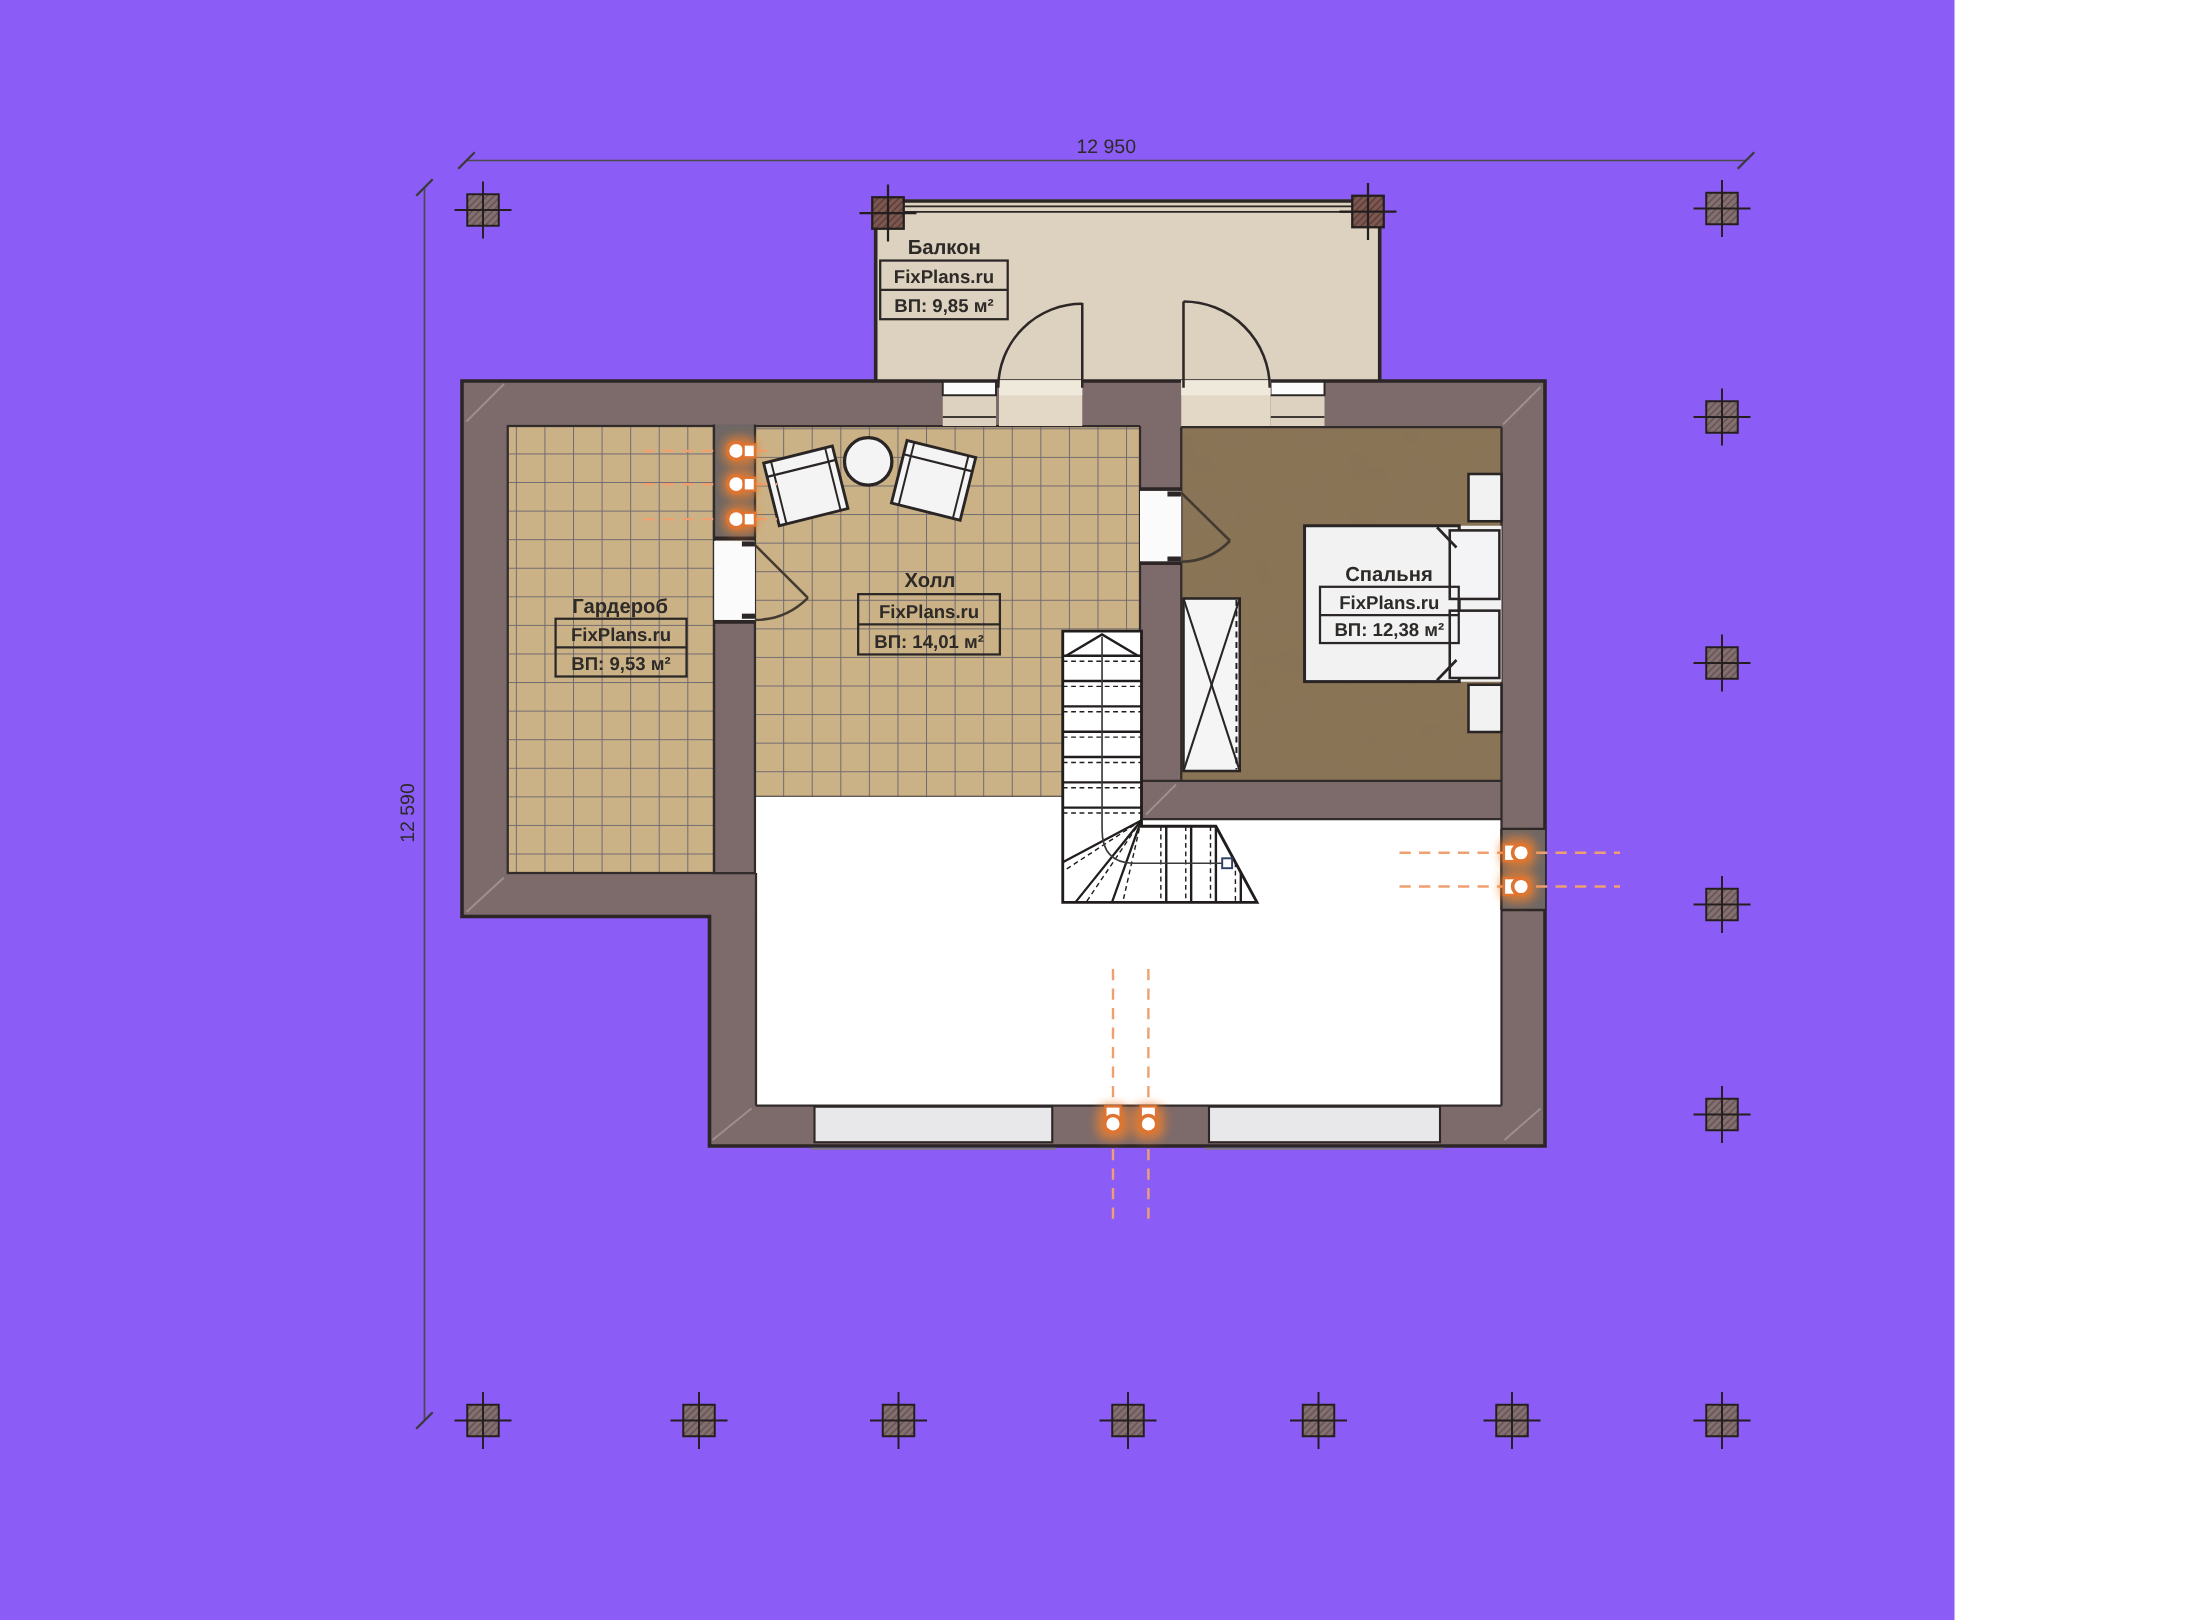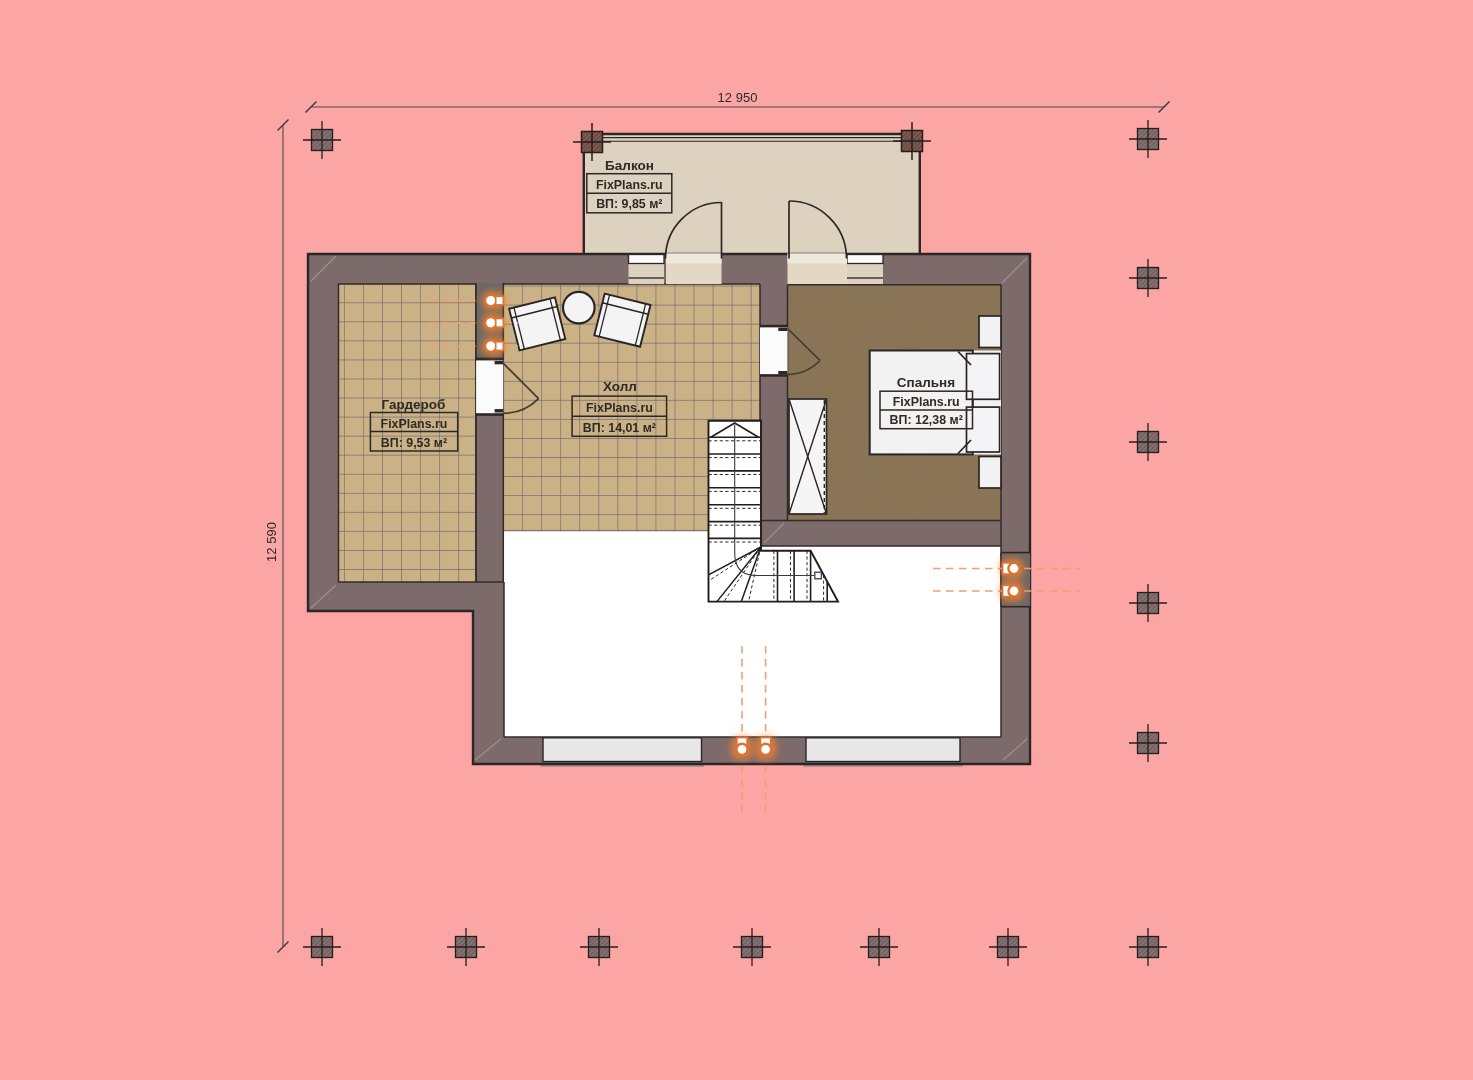--- a/index.html
+++ b/index.html
@@ -1,16 +1,16 @@
 <!DOCTYPE html>
 <html><head>
 <meta charset="utf-8">
 <style>
 html,body{margin:0;padding:0;background:#fff;}
-#page{position:relative;width:1473px;height:1080px;background:#fca5a5;overflow:hidden;
+#page{position:relative;width:1303px;height:1080px;background:#8b5cf6;overflow:hidden;
 font-family:"Liberation Sans", sans-serif;}
 svg text{font-family:"Liberation Sans", sans-serif;fill:#2d2a28;}
 </style>
 </head>
 <body>
 <div id="page">
 <svg width="1473" height="1080" viewBox="0 0 1473 1080">
 <defs>
 <pattern id="gridA" patternUnits="userSpaceOnUse" width="19.05" height="19.05" x="1.0" y="16.55">
   <path d="M0,0 H19.05 M0,0 V19.05" stroke="rgba(84,84,106,0.75)" stroke-width="1.35" fill="none"></path>

